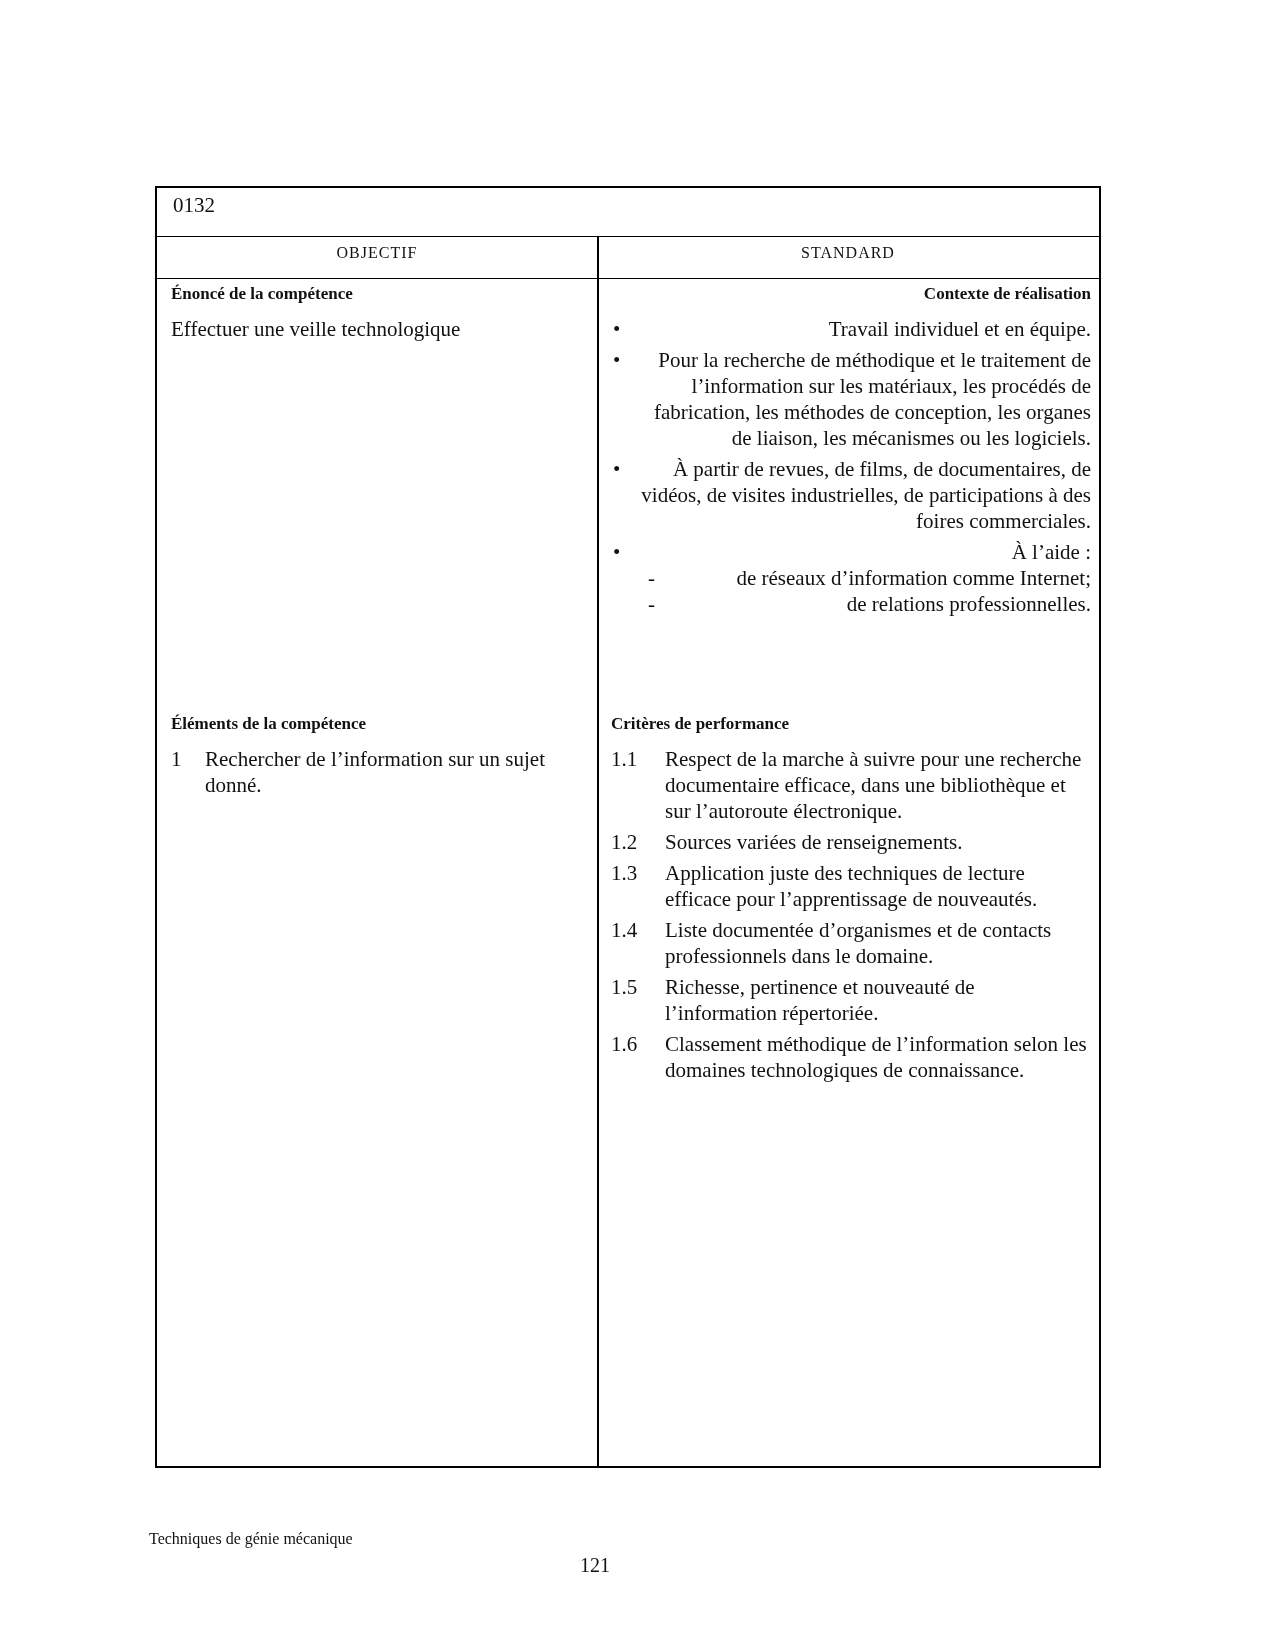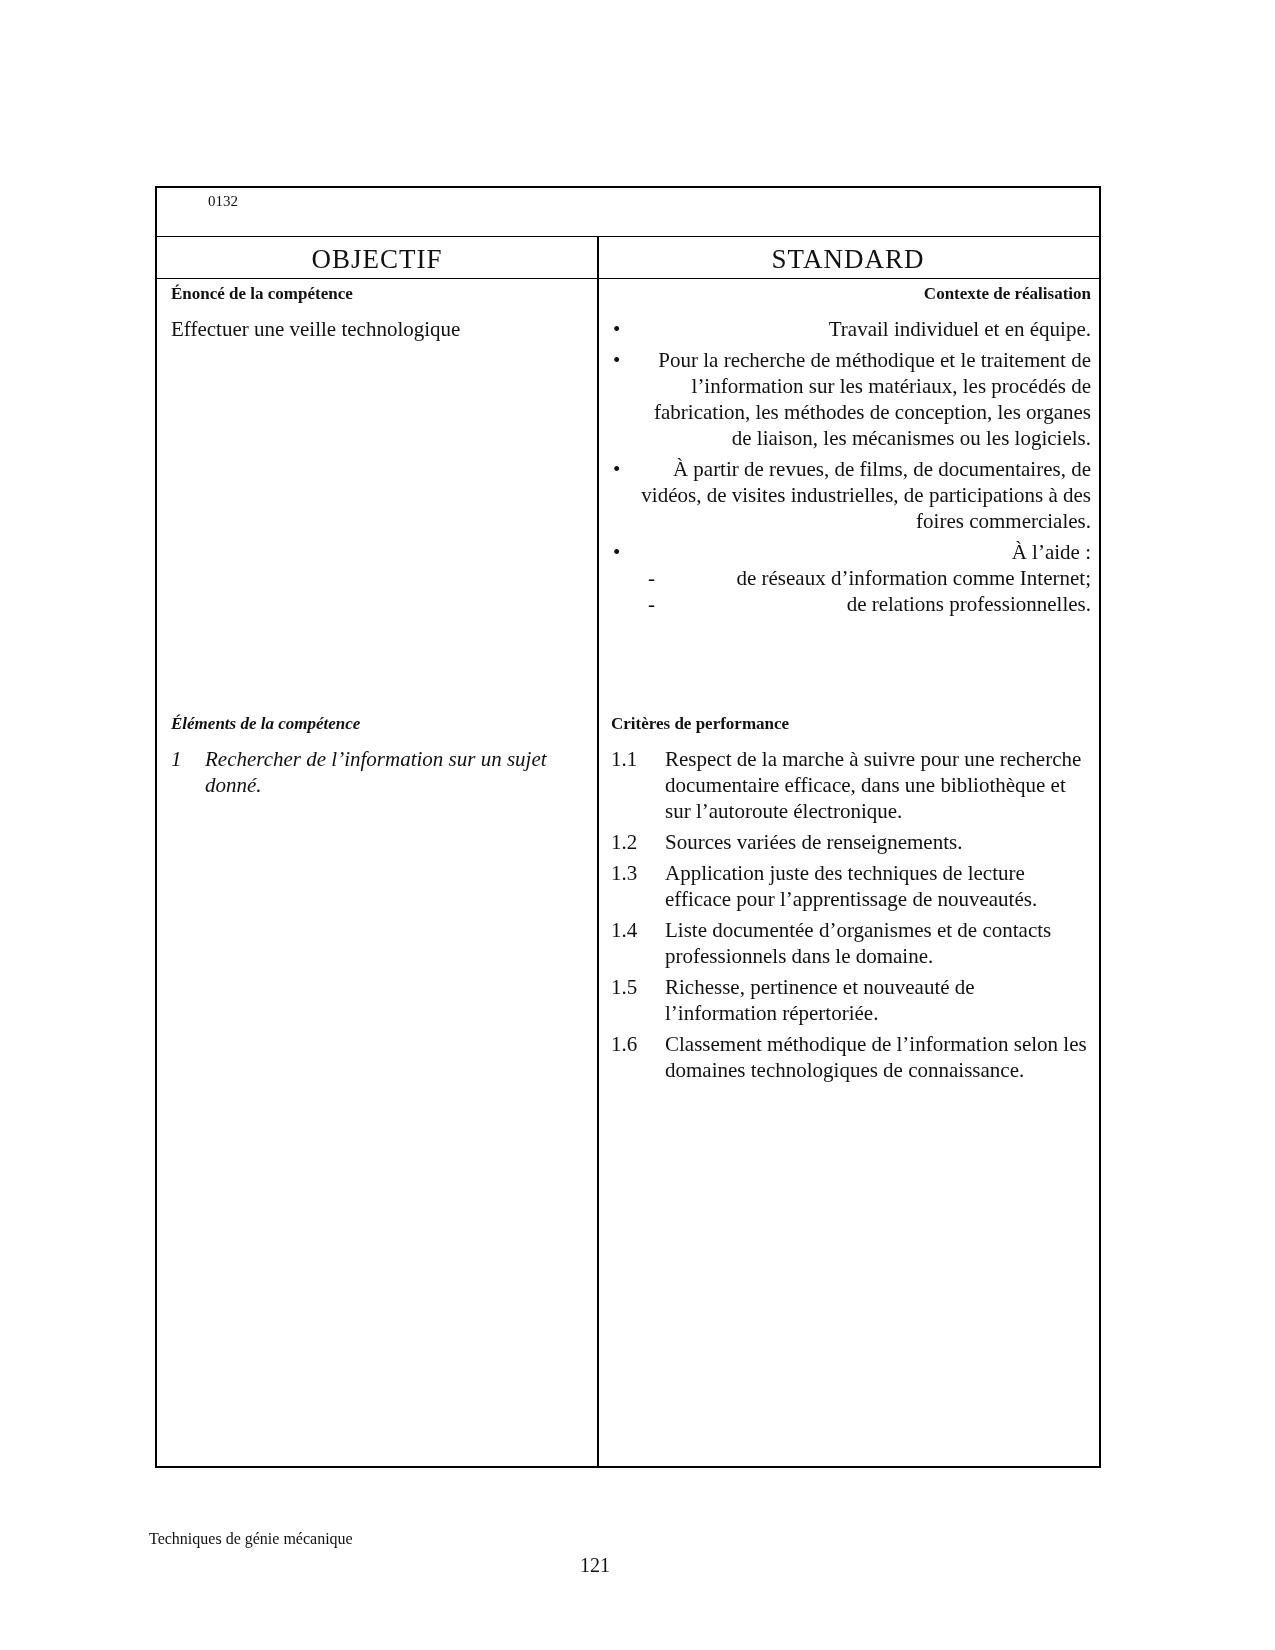--- a/index.html
+++ b/index.html
@@ -10,46 +10,46 @@
     }
     .table {
       position: absolute; left: 155px; top: 186px;
       width: 946px; height: 1282px;
       border: 2px solid #000; box-sizing: border-box;
     }
     .code-row {
       position: absolute; left: 0; top: 0; right: 0; height: 48px;
       border-bottom: 1.5px solid #000;
     }
-    .code { position: absolute; left: 16px; top: 5px; font-size: 15px; margin-left: 35px; }
+    .code { position: absolute; left: 16px; top: 5px; font-size: 21px; }
     .head-row {
       position: absolute; left: 0; top: 48px; right: 0; height: 42px;
       border-bottom: 1.5px solid #000;
     }
-    .head-cell { position: absolute; top: 8px; text-align: center; font-size: 27px; letter-spacing: 1px; }
+    .head-cell { position: absolute; top: 8px; text-align: center; font-size: 16px; letter-spacing: 1px; }
     .head-left { left: 0; width: 440px; }
     .head-right { left: 440px; width: 502px; }
     .vdivider {
       position: absolute; left: 440px; top: 48px; bottom: 0; width: 2px; background: #000;
     }
     .col-left { position: absolute; left: 14px; top: 96px; width: 410px; }
     .col-right { position: absolute; left: 454px; top: 96px; width: 480px; text-align: right; }
     .section-title { font-weight: bold; font-size: 17px; margin: 0 0 12px 0; }
     .plain { margin: 0; line-height: 26px; }
     ul.bullets { list-style: none; margin: 0; padding: 0; }
     ul.bullets > li { position: relative; padding-left: 25px; line-height: 26px; margin-bottom: 5px; }
     ul.bullets > li .dot { position: absolute; left: 2px; top: 0; }
     ul.dashes { list-style: none; margin: 0; padding: 0; }
     ul.dashes li { position: relative; padding-left: 50px; line-height: 26px; }
     ul.dashes li .dash { position: absolute; left: 12px; top: 0; }
     .numbered { list-style: none; margin: 0; padding: 0; }
     .numbered li { position: relative; padding-left: 54px; line-height: 26px; margin-bottom: 5px; }
     .numbered li .num { position: absolute; left: 0; top: 0; }
     .numbered.left li { padding-left: 34px; }
-    .block2-left { position: absolute; left: 14px; top: 526px; width: 410px; font-style: italic; }
+    .block2-left { position: absolute; left: 14px; top: 526px; width: 410px; }
     .block2-right { position: absolute; left: 454px; top: 526px; width: 480px; }
     .footer-left { position: absolute; left: 149px; top: 1530px; font-size: 16px; }
     .footer-page { position: absolute; left: 580px; top: 1530px; font-size: 20px; margin-top: 24px; }
   </style>
 </head>
 <body>
 
 <div class="table">
   <div class="code-row">
     <span class="code">0132</span>

